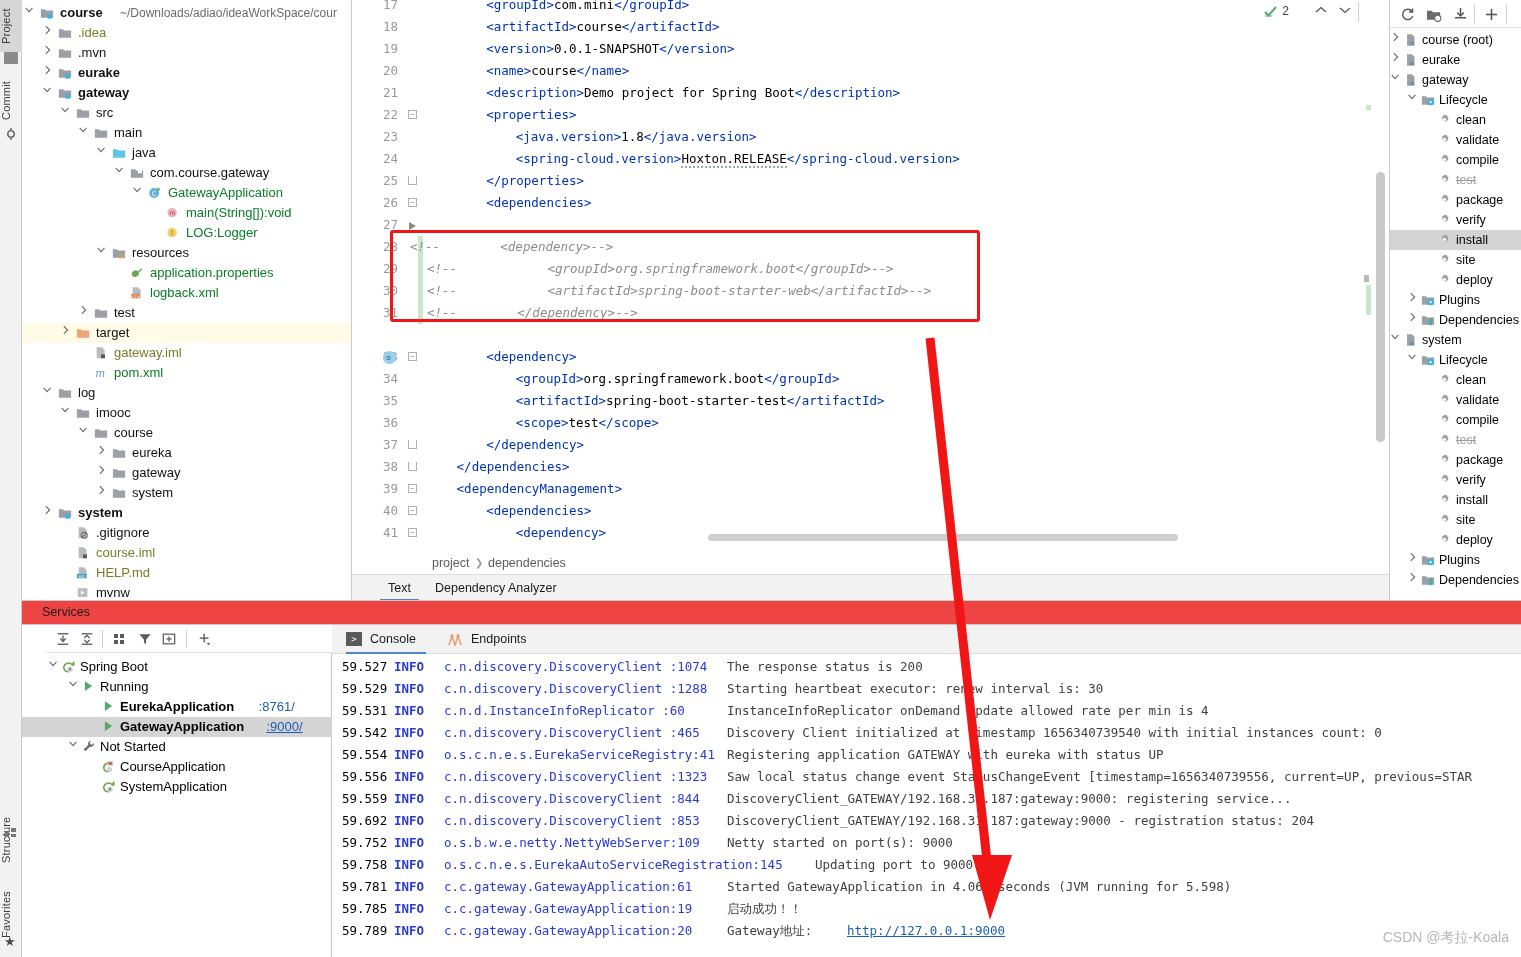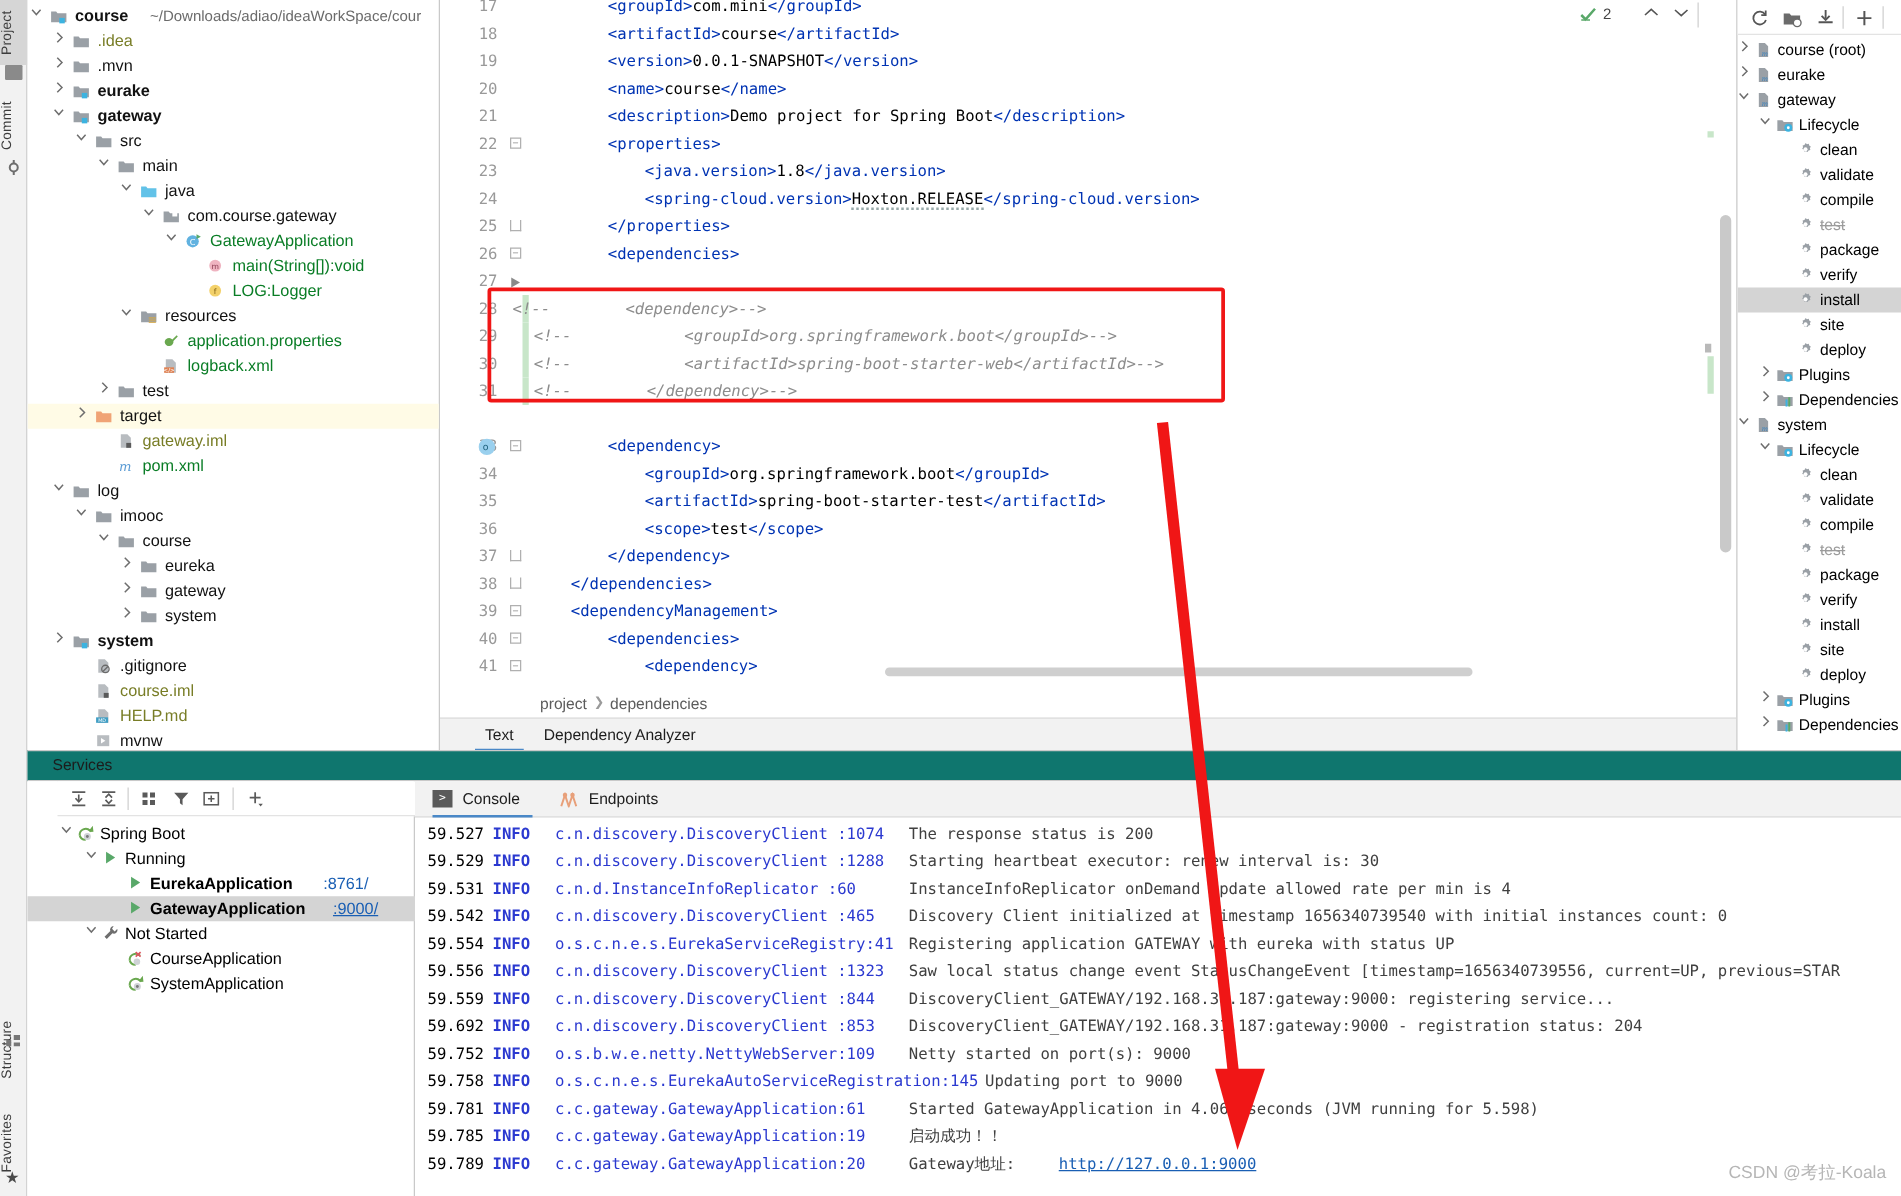--- a/index.html
+++ b/index.html
@@ -72,21 +72,21 @@
   .maven{ position:absolute; left:1389px; top:0; width:132px; height:600px;
     background:#fff; border-left:1px solid #c9c9c9; overflow:hidden;}
   .mvtb{ position:absolute; left:0; top:0; width:132px; height:28px; background:#fff;
      border-bottom:1px solid #e3e3e3;}
   .mvrow{ position:relative; height:20px; line-height:20px; white-space:nowrap; font-size:12.5px;}
   .mvrow.sel{ background:#d4d4d4; }
   .strike{ color:#9c9c9c; text-decoration:line-through; }
 
   
   .servhdr{ position:absolute; left:22px; top:600px; width:1499px; height:25px;
-    background:#0f766e; border-top:1px solid #c9c9c9; border-bottom:1px solid #c9c9c9;}
+    background:#ef4444; border-top:1px solid #c9c9c9; border-bottom:1px solid #c9c9c9;}
   .servhdr span{ position:absolute; left:20px; top:4px; font-size:12.5px; color:#1c1c1c;}
   .servleft{ position:absolute; left:22px; top:625px; width:310px; height:332px; background:#fff;
      border-right:1px solid #c9c9c9;}
   .servicons{ position:absolute; left:22px; top:625px; width:24px; height:332px;
      background:#fff; }
   .servtb{ position:absolute; left:46px; top:625px; width:286px; height:28px; background:#fff;
      border-bottom:1px solid #e3e3e3;}
   .srow{ position:relative; height:20px; line-height:20px; white-space:nowrap; font-size:13px;}
   .srow.sel{ background:#d4d4d4; }
   .link{ color:#1a5fb4; text-decoration:underline; }
@@ -1231,21 +1231,21 @@
         <div class="lrow" style="top:178px;">
           <span class="lts">59.752</span>
           <span class="llv">INFO</span>
           <span class="lcls">o.s.b.w.e.netty.NettyWebServer:109</span>
           <span class="lmsg" style="left:395px;">  Netty started on port(s): 9000</span>
         </div>
         <div class="lrow" style="top:200px;">
           <span class="lts">59.758</span>
           <span class="llv">INFO</span>
           <span class="lcls">o.s.c.n.e.s.EurekaAutoServiceRegistration:145</span>
-          <span class="lmsg" style="left:456px;">Updating port to 9000</span>
+          <span class="lmsg" style="left:483px;">Updating port to 9000</span>
         </div>
         <div class="lrow" style="top:222px;">
           <span class="lts">59.781</span>
           <span class="llv">INFO</span>
           <span class="lcls">c.c.gateway.GatewayApplication:61</span>
           <span class="lmsg" style="left:395px;">  Started GatewayApplication in 4.069 seconds (JVM running for 5.598)</span>
         </div>
         <div class="lrow" style="top:244px;">
           <span class="lts">59.785</span>
           <span class="llv">INFO</span>

